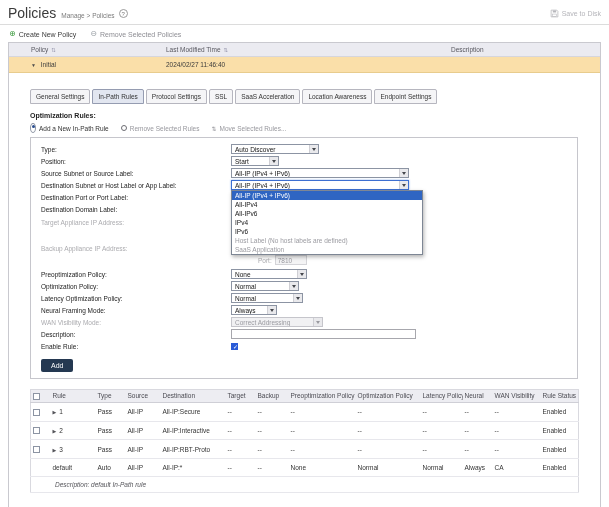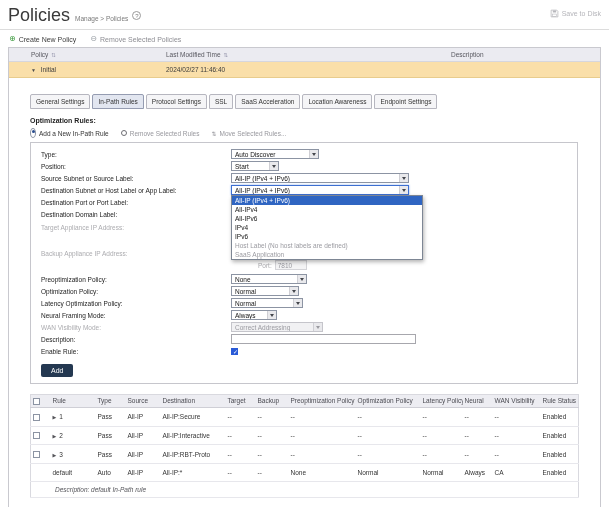--- a/index.html
+++ b/index.html
@@ -4,21 +4,21 @@
 <style>
   * { margin:0; padding:0; box-sizing:border-box; }
   html,body { width:609px; height:507px; background:#fff; overflow:hidden;
     font-family:"Liberation Sans","DejaVu Sans",sans-serif; }
   .page { position:relative; width:609px; height:507px; }
 
   
   .topbar { display:flex; justify-content:space-between; align-items:flex-start;
     padding:5px 8px 3px 8px; border-bottom:1px solid #dcdcdc; }
   .topbar-left { display:flex; align-items:baseline; }
-  h1.title { font-size:18px; font-weight:normal; color:#3a3a3a; }
+  h1.title { font-size:14px; font-weight:normal; color:#3a3a3a; }
   .crumb { font-size:6.5px; color:#7a7a7a; margin-left:5px; }
   .help { display:inline-block; width:9px; height:9px; border:1px solid #9a9a9a; border-radius:50%;
     font-size:6px; line-height:8px; text-align:center; color:#7a7a7a; margin-left:4px;
     align-self:center; cursor:pointer; }
   .save { display:flex; align-items:center; gap:3px; color:#b5b5ba; font-size:7px; margin-top:4px; cursor:default; }
 
   
   .actions-row { display:flex; align-items:center; gap:14px; padding:5px 8px 4px 9px; font-size:7px; }
   .action { display:inline-flex; align-items:center; gap:3px; cursor:pointer; }
   .cicon { font-size:8px; line-height:8px; }

